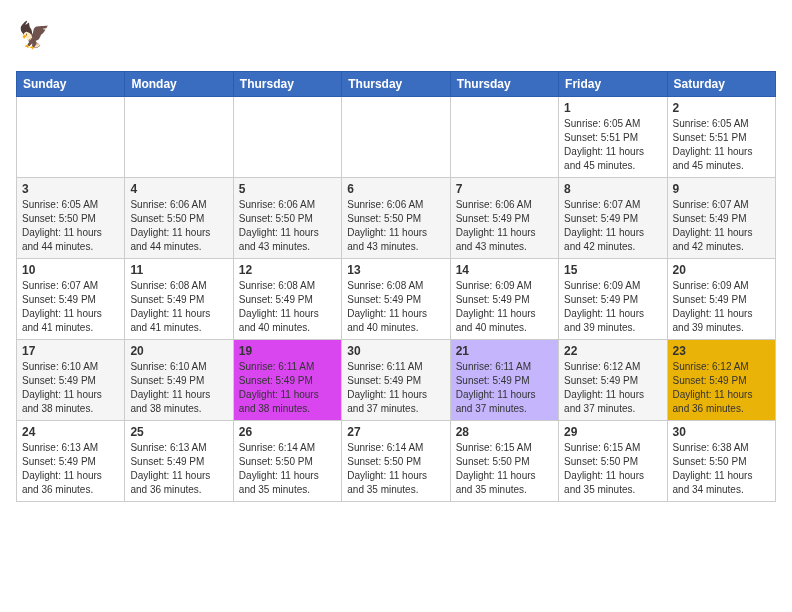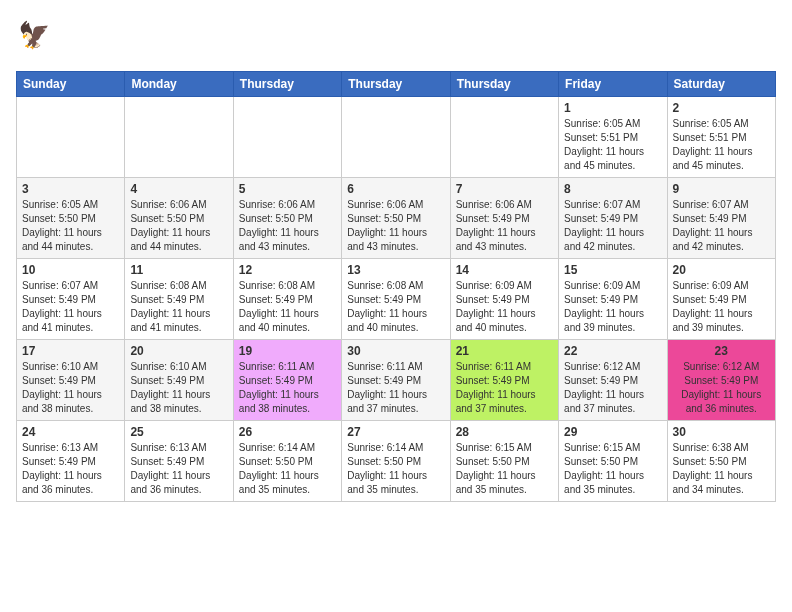--- a/index.html
+++ b/index.html
@@ -228,45 +228,45 @@
           <div class="day-info" style="white-space: pre-line;">Sunrise: 6:10 AM
 Sunset: 5:49 PM
 Daylight: 11 hours and 38 minutes.</div>
         </td>
         <td style="background: rgb(245, 245, 245);">
           <span class="day-num">20</span>
           <div class="day-info" style="white-space: pre-line;">Sunrise: 6:10 AM
 Sunset: 5:49 PM
 Daylight: 11 hours and 38 minutes.</div>
         </td>
-        <td style="background: #f0abfc;">
+        <td style="background: #d946ef;">
           <span class="day-num">19</span>
           <div class="day-info" style="white-space: pre-line;">Sunrise: 6:11 AM
 Sunset: 5:49 PM
 Daylight: 11 hours and 38 minutes.</div>
         </td>
         <td style="background: rgb(245, 245, 245);">
           <span class="day-num">30</span>
           <div class="day-info" style="white-space: pre-line;">Sunrise: 6:11 AM
 Sunset: 5:49 PM
 Daylight: 11 hours and 37 minutes.</div>
         </td>
-        <td style="background: #bef264; margin-top: 28px;">
+        <td style="background: #c4b5fd; margin-top: 28px;">
           <span class="day-num">21</span>
           <div class="day-info" style="white-space: pre-line;">Sunrise: 6:11 AM
 Sunset: 5:49 PM
 Daylight: 11 hours and 37 minutes.</div>
         </td>
         <td style="background: rgb(245, 245, 245);">
           <span class="day-num">22</span>
           <div class="day-info" style="white-space: pre-line;">Sunrise: 6:12 AM
 Sunset: 5:49 PM
 Daylight: 11 hours and 37 minutes.</div>
         </td>
-        <td style="background: #ec4899; text-align: center;">
+        <td style="background: #eab308;">
           <span class="day-num">23</span>
           <div class="day-info" style="white-space: pre-line;">Sunrise: 6:12 AM
 Sunset: 5:49 PM
 Daylight: 11 hours and 36 minutes.</div>
         </td>
       </tr>
       <tr>
         <td>
           <span class="day-num">24</span>
           <div class="day-info" style="white-space: pre-line;">Sunrise: 6:13 AM

